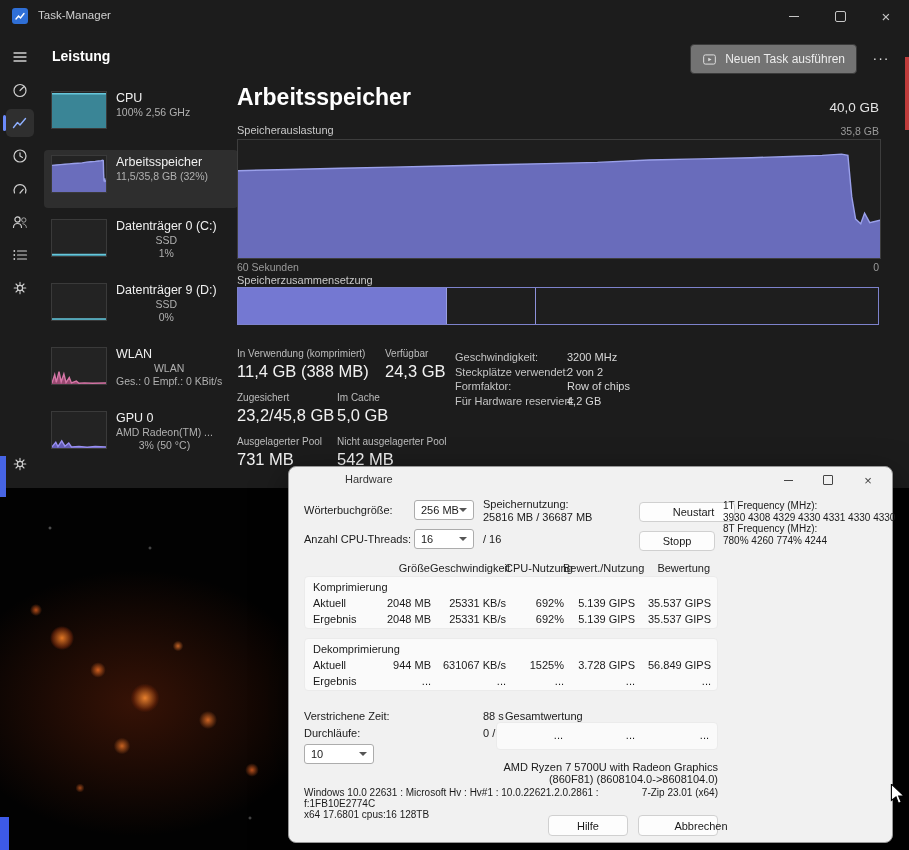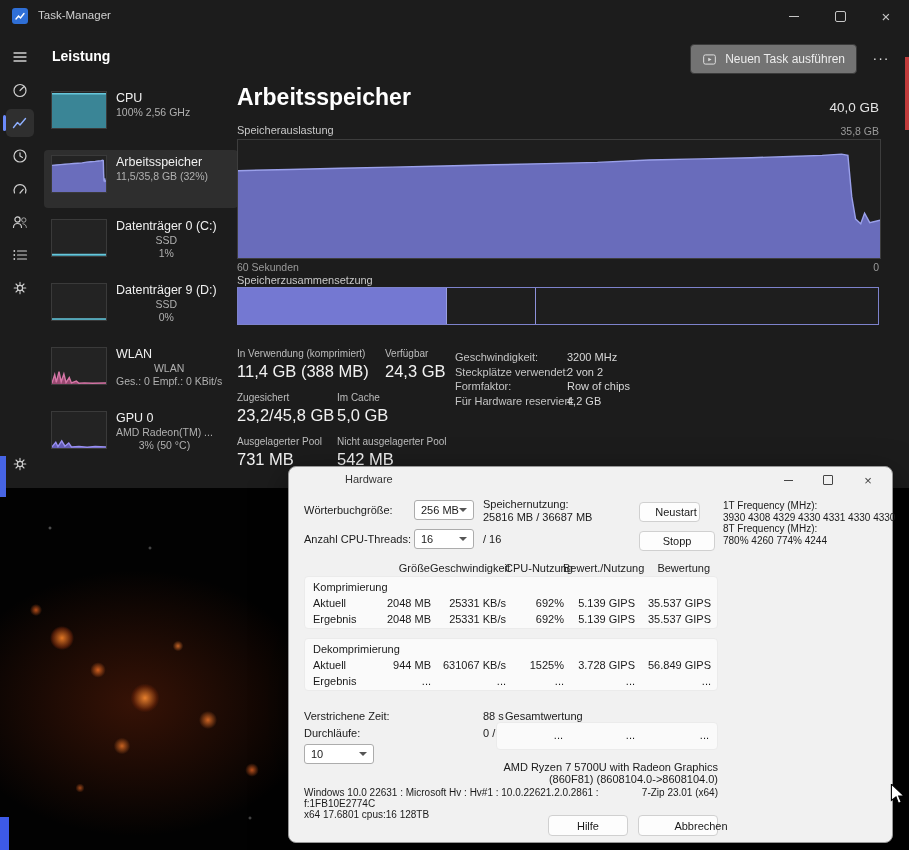--- a/index.html
+++ b/index.html
@@ -370,21 +370,21 @@
       </div>
     </div>
 
     <span class="b-label" style="left:15px;top:37px;">Wörterbuchgröße:</span>
     <div class="dd" style="left:125px;top:33px;width:60px;">
       <span>256 MB</span>
         <span class="chev"></span>
     </div>
     <span class="b-label" style="left:194px;top:31px;">Speichernutzung:</span>
     <span class="b-label" style="left:194px;top:44px;">25816 MB / 36687 MB</span>
-    <div class="btn" style="left:350px;top:35px;width:61px;height:20px;padding-left:13px;">
+    <div class="btn" style="left:350px;top:35px;width:96px;height:20px;padding-left:13px;">
         <span>Neustart</span>
       </div>
     <span class="b-small" style="position:absolute;left:434px;top:33px;">1T Frequency (MHz):</span>
     <span class="b-small" style="position:absolute;left:434px;top:45px;">3930 4308 4329 4330 4331 4330 4330</span>
 
     <span class="b-label" style="left:15px;top:66px;">Anzahl CPU-Threads:</span>
     <div class="dd" style="left:125px;top:62px;width:60px;">
       <span>16</span>
         <span class="chev"></span>
     </div>

